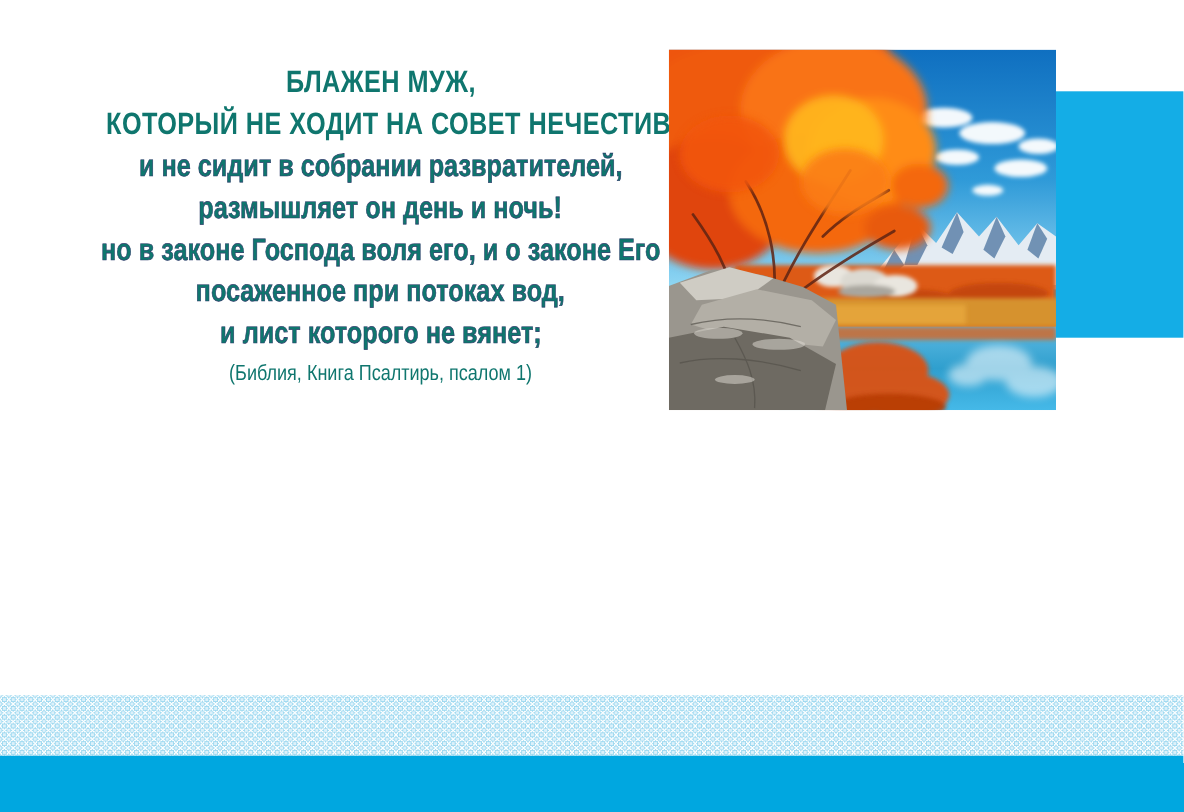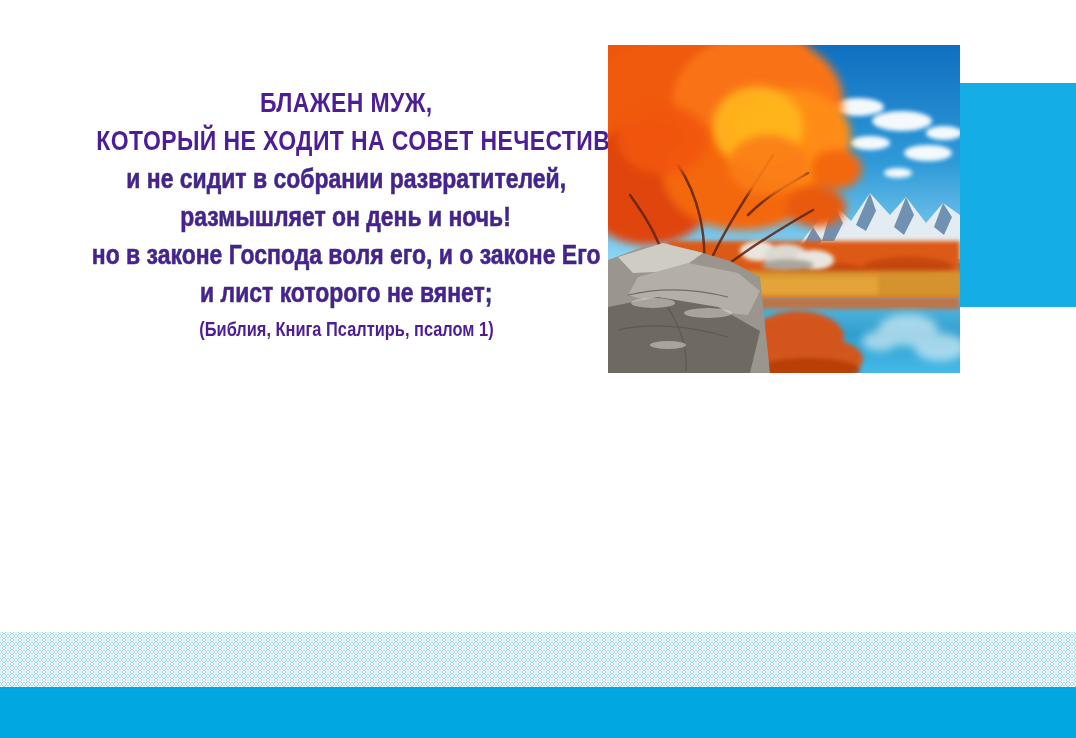--- a/index.html
+++ b/index.html
@@ -18,22 +18,21 @@
     background: #ffffff;
   }
 
   
   .verse-block {
     position: absolute;
     left: 35px;
     top: 56px;
     width: 622px;
     text-align: center;
-    color: #4c1d95;
-    margin-top: 28px;
+    color: #0f766e;
   }
   .verse-line {
     display: block;
     margin: 0;
     line-height: 38px;
     white-space: nowrap;
   }
   .verse-line > span {
     display: inline-block;
     transform: scaleX(0.82);
@@ -44,21 +43,21 @@
     font-weight: bold;
     letter-spacing: 0.5px;
   }
   .verse-line.body {
     font-size: 28px;
     font-weight: bold;
     -webkit-text-stroke: 0.6px #2e3b6a;
   }
   .verse-line.attr {
     font-size: 20px;
-    font-weight: bold;
+    font-weight: normal;
     line-height: 34px;
   }
 
   
   .accent-rect {
     position: absolute;
     left: 957px;
     top: 83px;
     width: 119px;
     height: 224px;
@@ -105,20 +104,21 @@
 <body>
 
 <div class="card">
 
   <div class="verse-block">
     <p class="verse-line em"><span>БЛАЖЕН МУЖ,</span></p>
     <p class="verse-line em"><span>КОТОРЫЙ НЕ ХОДИТ НА СОВЕТ НЕЧЕСТИВЫХ,</span></p>
     <p class="verse-line body"><span>и не сидит в собрании развратителей,</span></p>
     <p class="verse-line body"><span>размышляет он день и ночь!</span></p>
     <p class="verse-line body"><span>но в законе Господа воля его, и о законе Его</span></p>
+    <p class="verse-line body"><span>посаженное при потоках вод,</span></p>
     <p class="verse-line body"><span>и лист которого не вянет;</span></p>
     <p class="verse-line attr"><span>(Библия, Книга Псалтирь, псалом 1)</span></p>
   </div>
 
   <div class="accent-rect"></div>
 
   <div class="photo">
     <svg viewBox="0 0 352 328" preserveAspectRatio="none" aria-hidden="true">
       <defs>
         <linearGradient id="sky" x1="0" y1="0" x2="0" y2="1">

